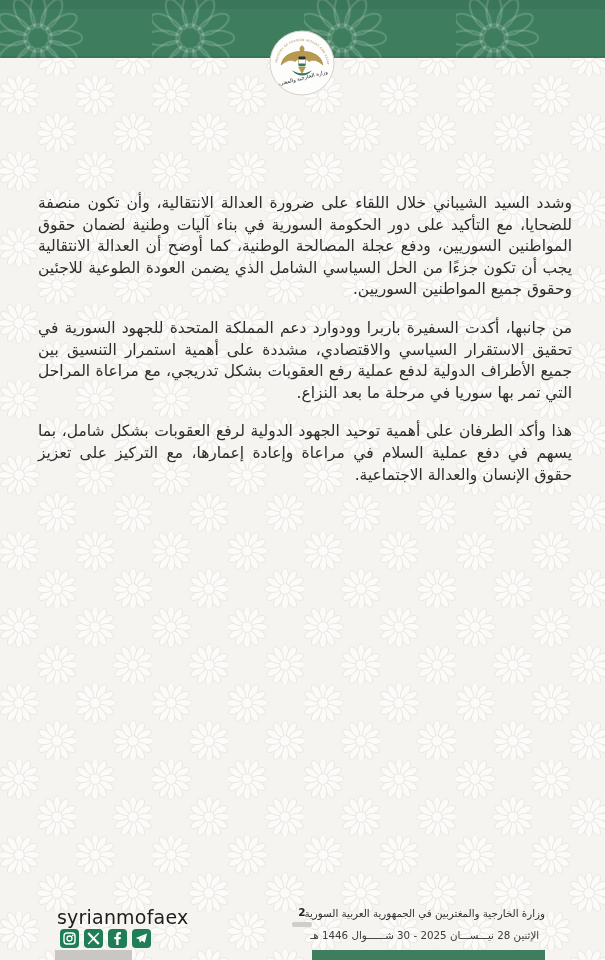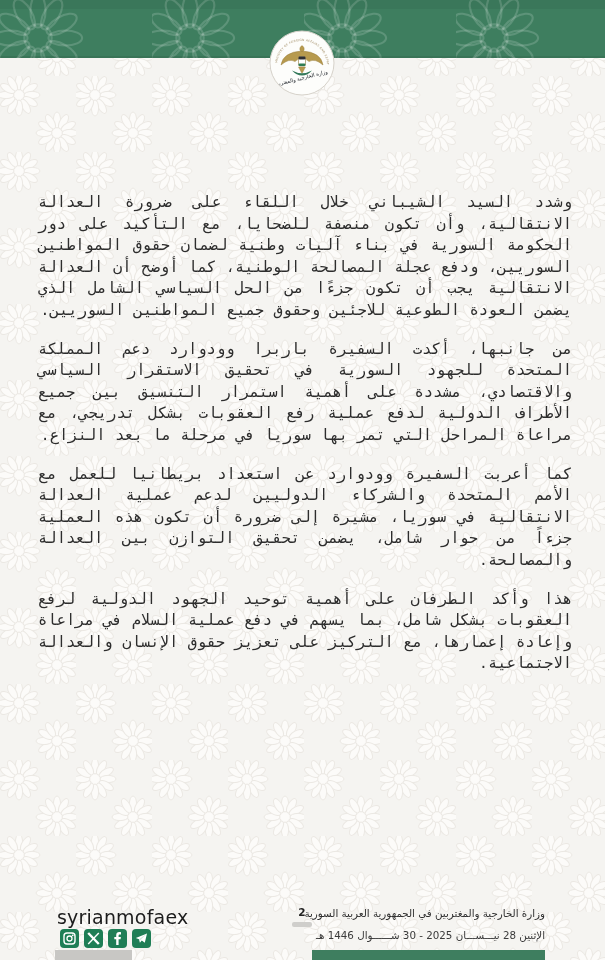--- a/index.html
+++ b/index.html
@@ -10,21 +10,21 @@
   }
   .bg { position:absolute; top:0; left:0; z-index:0; }
   .emblem {
     position:absolute; top:30px; left:269px; width:66px; height:66px; z-index:3;
   }
   .content {
     position:absolute; top:193px; left:38px; right:33px; z-index:2;
     direction:rtl; text-align:justify;
     color:#2d2d2d; font-size:15.5px; line-height:21.6px;
   }
-  .content p { margin:0 0 17px 0;font-family:Liberation Mono, monospace; }
+  .content p { margin:0 0 17px 0; }
   
   .handle {
     position:absolute; left:57px; top:906px; z-index:2;
     font-size:19px; color:#1c1c1c; letter-spacing:0.2px;
   }
   .socials { position:absolute; left:60px; top:929px; display:flex; gap:5px; z-index:2; }
   .soc {
     width:19px; height:19px; border-radius:4px; background:#1f7e56;
     display:flex; align-items:center; justify-content:center; cursor:pointer;
   }
@@ -35,21 +35,21 @@
   .pagenum {
     position:absolute; left:292px; top:906px; width:20px; z-index:2;
     text-align:center; font-size:10.5px; font-weight:bold; color:#222;
   }
   .pagenum-bar {
     position:absolute; left:292px; top:922px; width:20px; height:5px;
     background:#cfcecb; border-radius:2px; z-index:2;
   }
   .right-block {
     position:absolute; right:60px; top:907px; z-index:2;
-    direction:rtl; text-align:right; color:#333;
+    direction:rtl; text-align:center; color:#333;
   }
   .right-block .line1 { font-size:10.3px; margin-bottom:10px; color:#2f2f2f; }
   .right-block .line2 { font-size:10.3px; color:#3a3a3a; }
   .right-bar {
     position:absolute; right:60px; top:950px; width:233px; height:14px;
     background:#3e7e5f; z-index:2;
   }
 </style>
 </head>
 <body>
@@ -119,21 +119,20 @@
         <path d="M23 40.5 q10 5.5 20 0 q-4.5 5 -10 5 q-5.5 0 -10 -5 z" fill="#34795a"></path>
       </g>
 
       <text transform="translate(32,50) rotate(-14)" font-size="5.2" fill="#23282e" text-anchor="middle" direction="rtl">وزارة الخارجية والمغتربين</text>
     </g>
   </svg>
 
   <main class="content" dir="rtl">
     <p>وشدد السيد الشيباني خلال اللقاء على ضرورة العدالة الانتقالية، وأن تكون منصفة للضحايا، مع التأكيد على دور الحكومة السورية في بناء آليات وطنية لضمان حقوق المواطنين السوريين، ودفع عجلة المصالحة الوطنية، كما أوضح أن العدالة الانتقالية يجب أن تكون جزءًا من الحل السياسي الشامل الذي يضمن العودة الطوعية للاجئين وحقوق جميع المواطنين السوريين.</p>
     <p>من جانبها، أكدت السفيرة باربرا وودوارد دعم المملكة المتحدة للجهود السورية في تحقيق الاستقرار السياسي والاقتصادي، مشددة على أهمية استمرار التنسيق بين جميع الأطراف الدولية لدفع عملية رفع العقوبات بشكل تدريجي، مع مراعاة المراحل التي تمر بها سوريا في مرحلة ما بعد النزاع.</p>
-    <p>كما أعربت السفيرة وودوارد عن استعداد بريطانيا للعمل مع الأمم المتحدة والشركاء الدوليين لدعم عملية العدالة الانتقالية في سوريا، مشيرة إلى ضرورة أن تكون هذه العملية جزءاً من حوار شامل، يضمن تحقيق التوازن بين العدالة والمصالحة.</p>
     <p>هذا وأكد الطرفان على أهمية توحيد الجهود الدولية لرفع العقوبات بشكل شامل، بما يسهم في دفع عملية السلام في مراعاة وإعادة إعمارها، مع التركيز على تعزيز حقوق الإنسان والعدالة الاجتماعية.</p>
   </main>
 
   <div class="handle">syrianmofaex</div>
 
   <div class="socials">
     <div class="soc">
       <svg width="13" height="13" viewBox="0 0 13 13" aria-hidden="true">
         <rect x="1" y="1" width="11" height="11" rx="3" fill="none" stroke="#fff" stroke-width="1.4"></rect>
         <circle cx="6.5" cy="6.5" r="2.5" fill="none" stroke="#fff" stroke-width="1.3"></circle>

